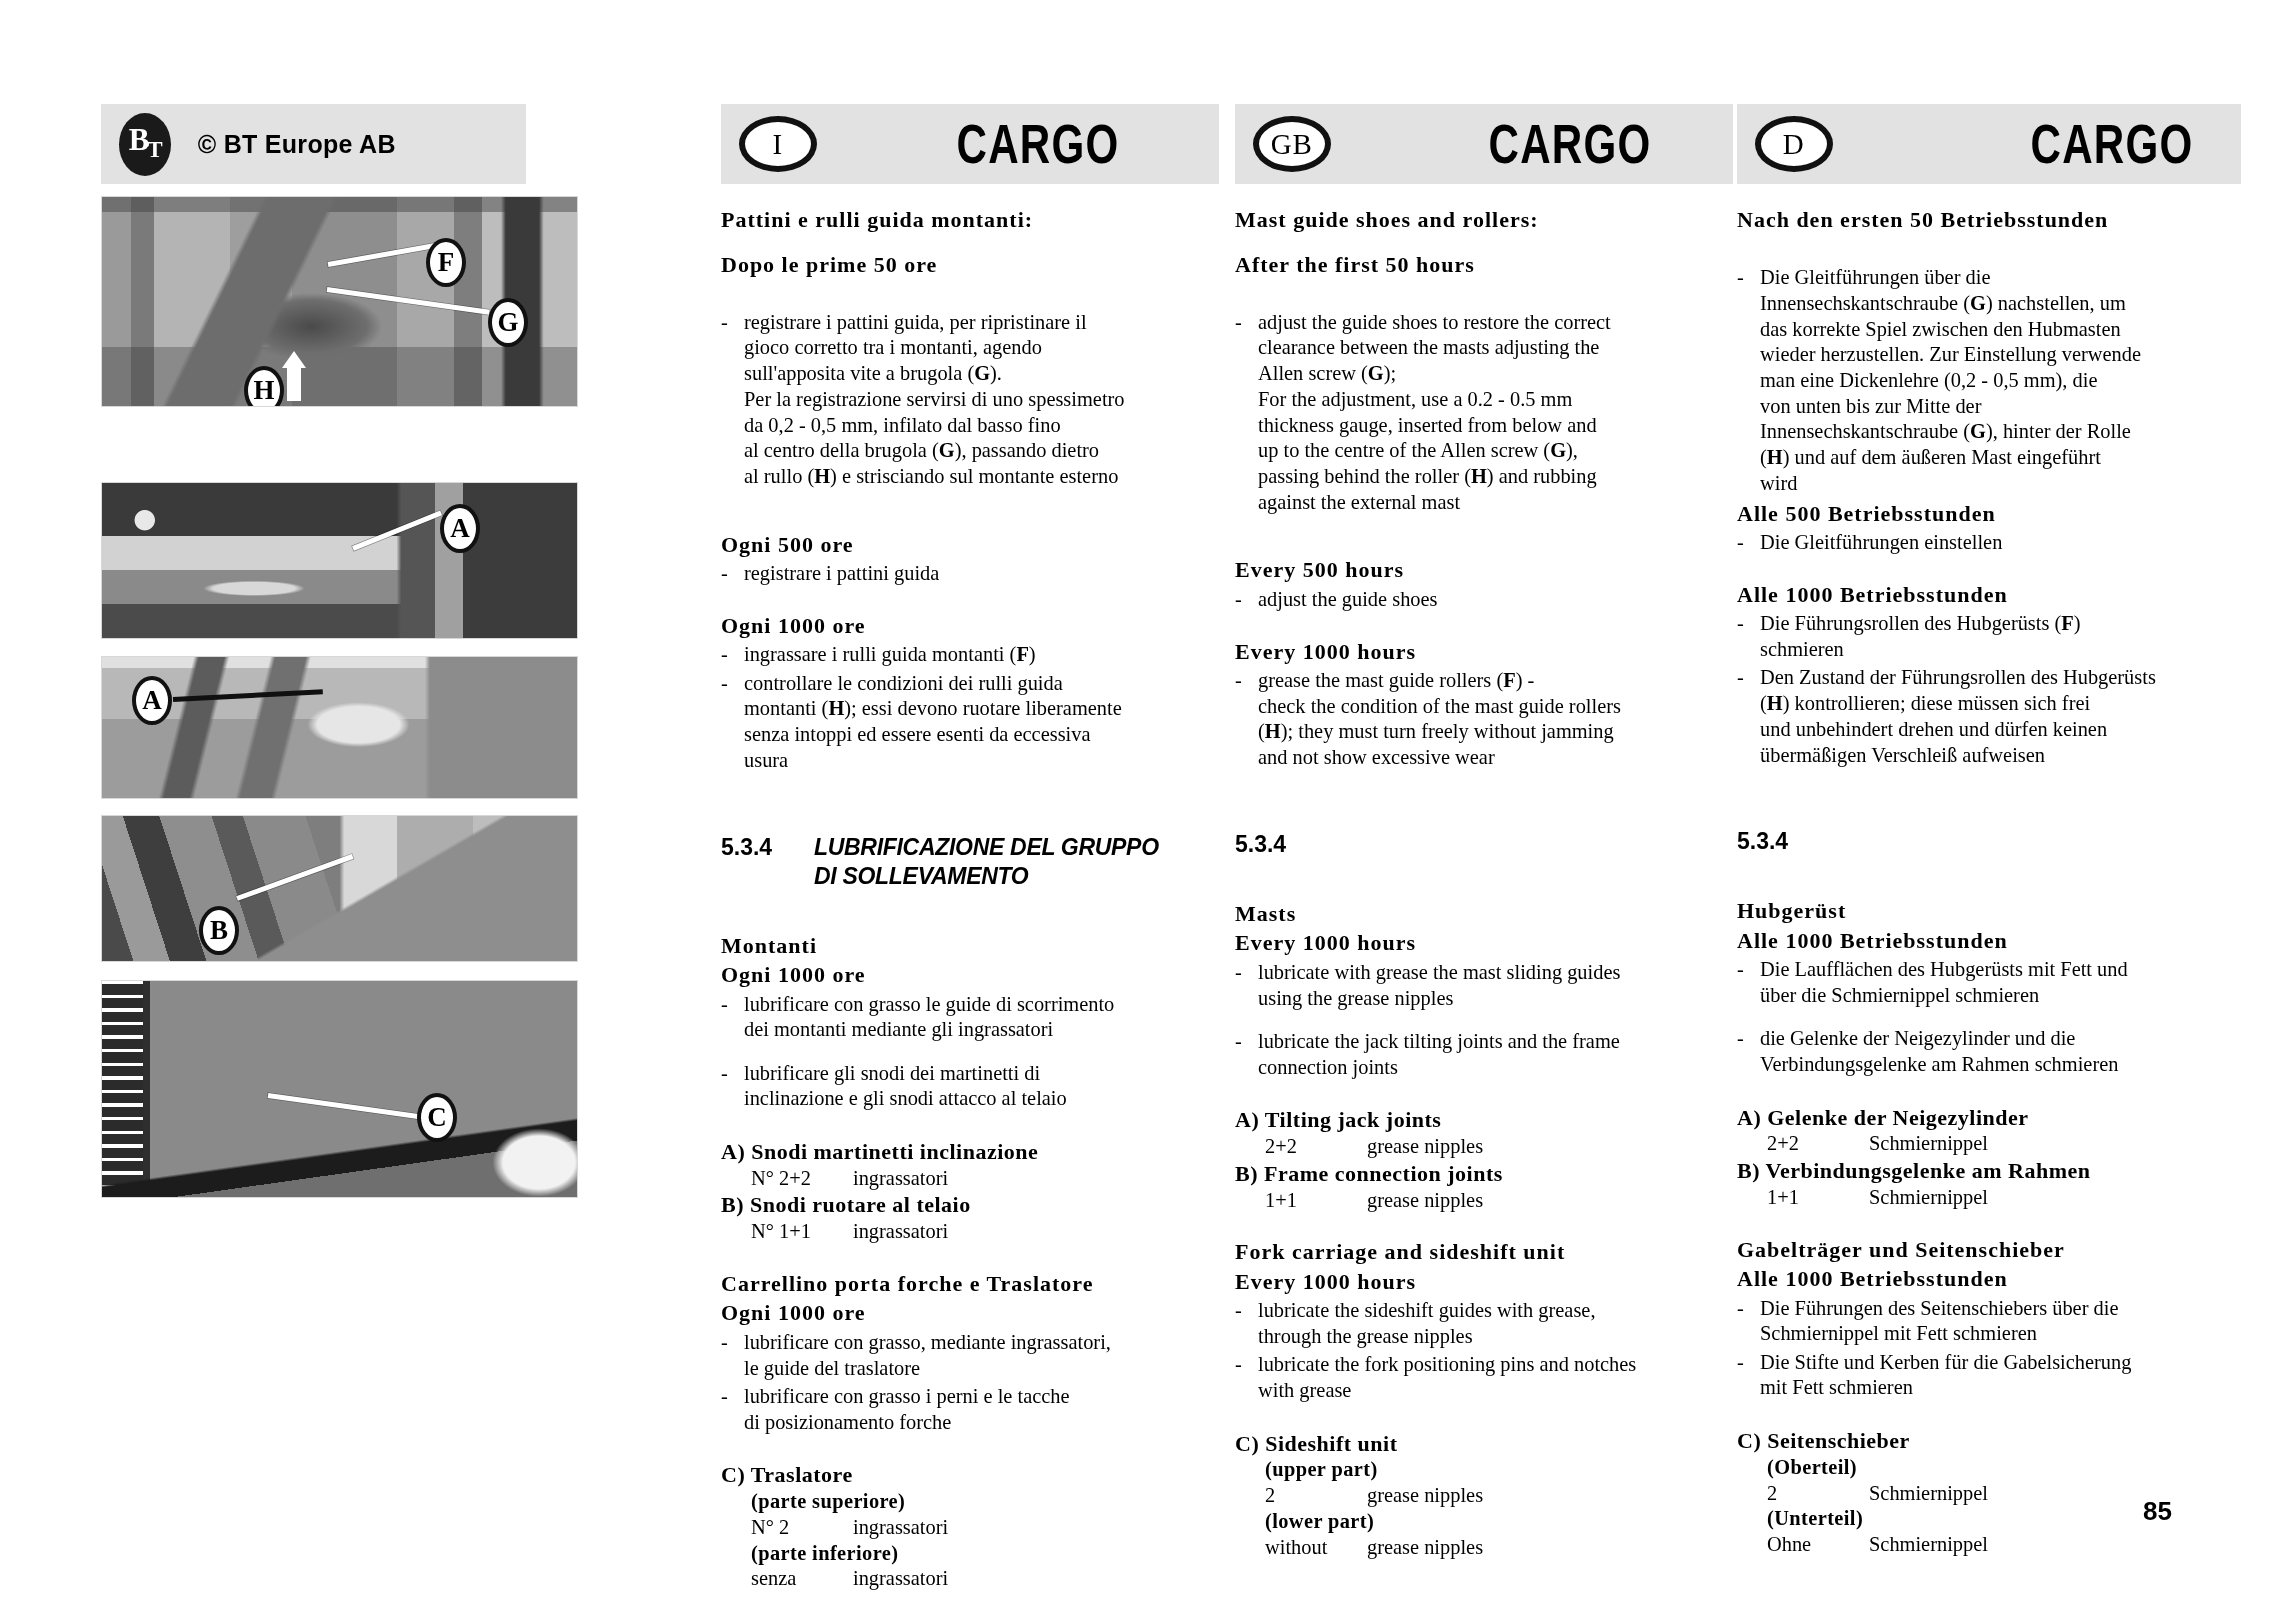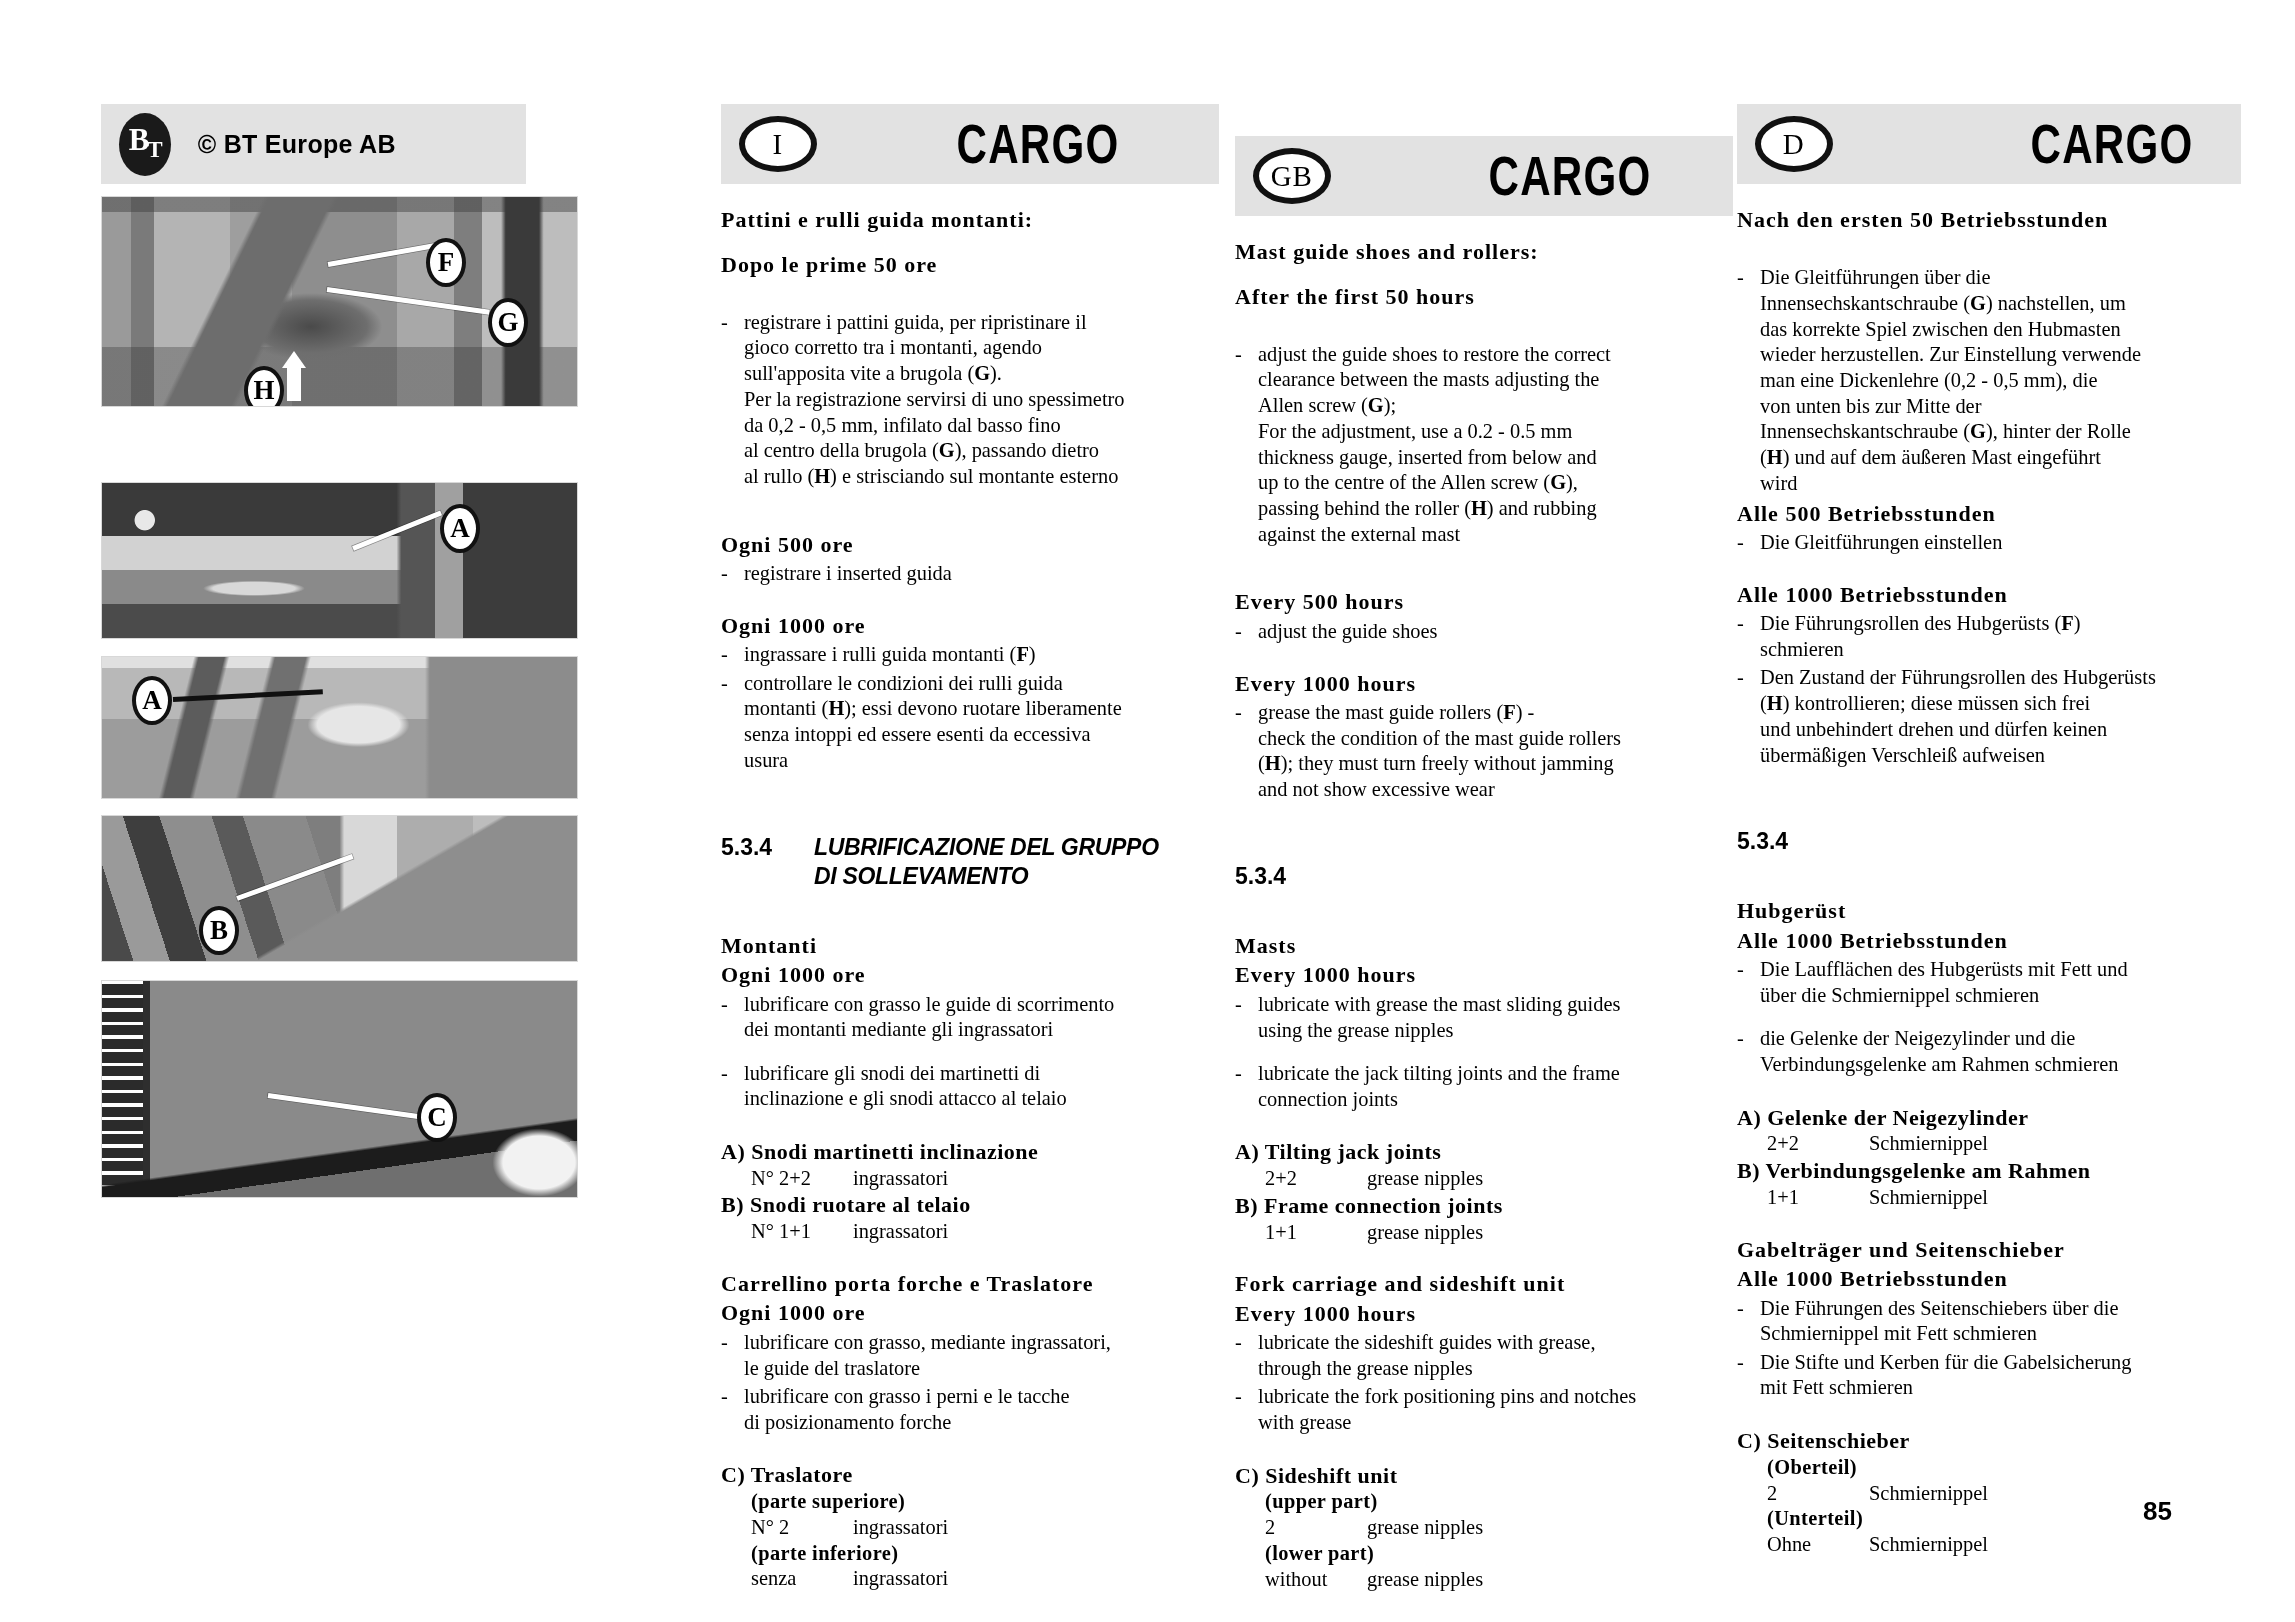--- a/index.html
+++ b/index.html
@@ -11,21 +11,21 @@
     position:relative;
     overflow:hidden;
   }
 
   .page { position:absolute; inset:0; }
 
   
   .col { position:absolute; top:104px; }
   #col-photos { left:101px;  width:425px; }
   #col-it     { left:721px; width:498px; }
-  #col-gb     { left:1235px; width:498px;margin-top:32px; }
+  #col-gb     { left:1235px; width:498px; }
   #col-de     { left:1737px; width:504px; }
 
   
   .hdr {
     height:80px; background:#e2e2e2;
     display:flex; align-items:center; padding:0 17.7px;
     position:relative;
   }
   .hdr-logo-badge {
     width:52px; height:63px; border-radius:50%;
@@ -229,21 +229,21 @@
             <span class="ln ">da 0,2 - 0,5 mm, infilato dal basso fino</span>
             <span class="ln ">al centro della brugola (<b>G</b>), passando dietro</span>
             <span class="ln ">al rullo (<b>H</b>) e strisciando sul montante esterno</span>
           </span>
         </div>
         <div class="gap-lg"></div>
         <div class="h-bold sp">Ogni 500 ore</div>
         <div class="bullet">
           <span class="dash">-</span>
           <span class="body">
-            <span class="ln ">registrare i inserted guida</span>
+            <span class="ln ">registrare i pattini guida</span>
           </span>
         </div>
         <div class="gap-md"></div>
         <div class="h-bold sp">Ogni 1000 ore</div>
         <div class="bullet">
           <span class="dash">-</span>
           <span class="body">
             <span class="ln ">ingrassare i rulli guida montanti (<b>F</b>)</span>
           </span>
         </div>

